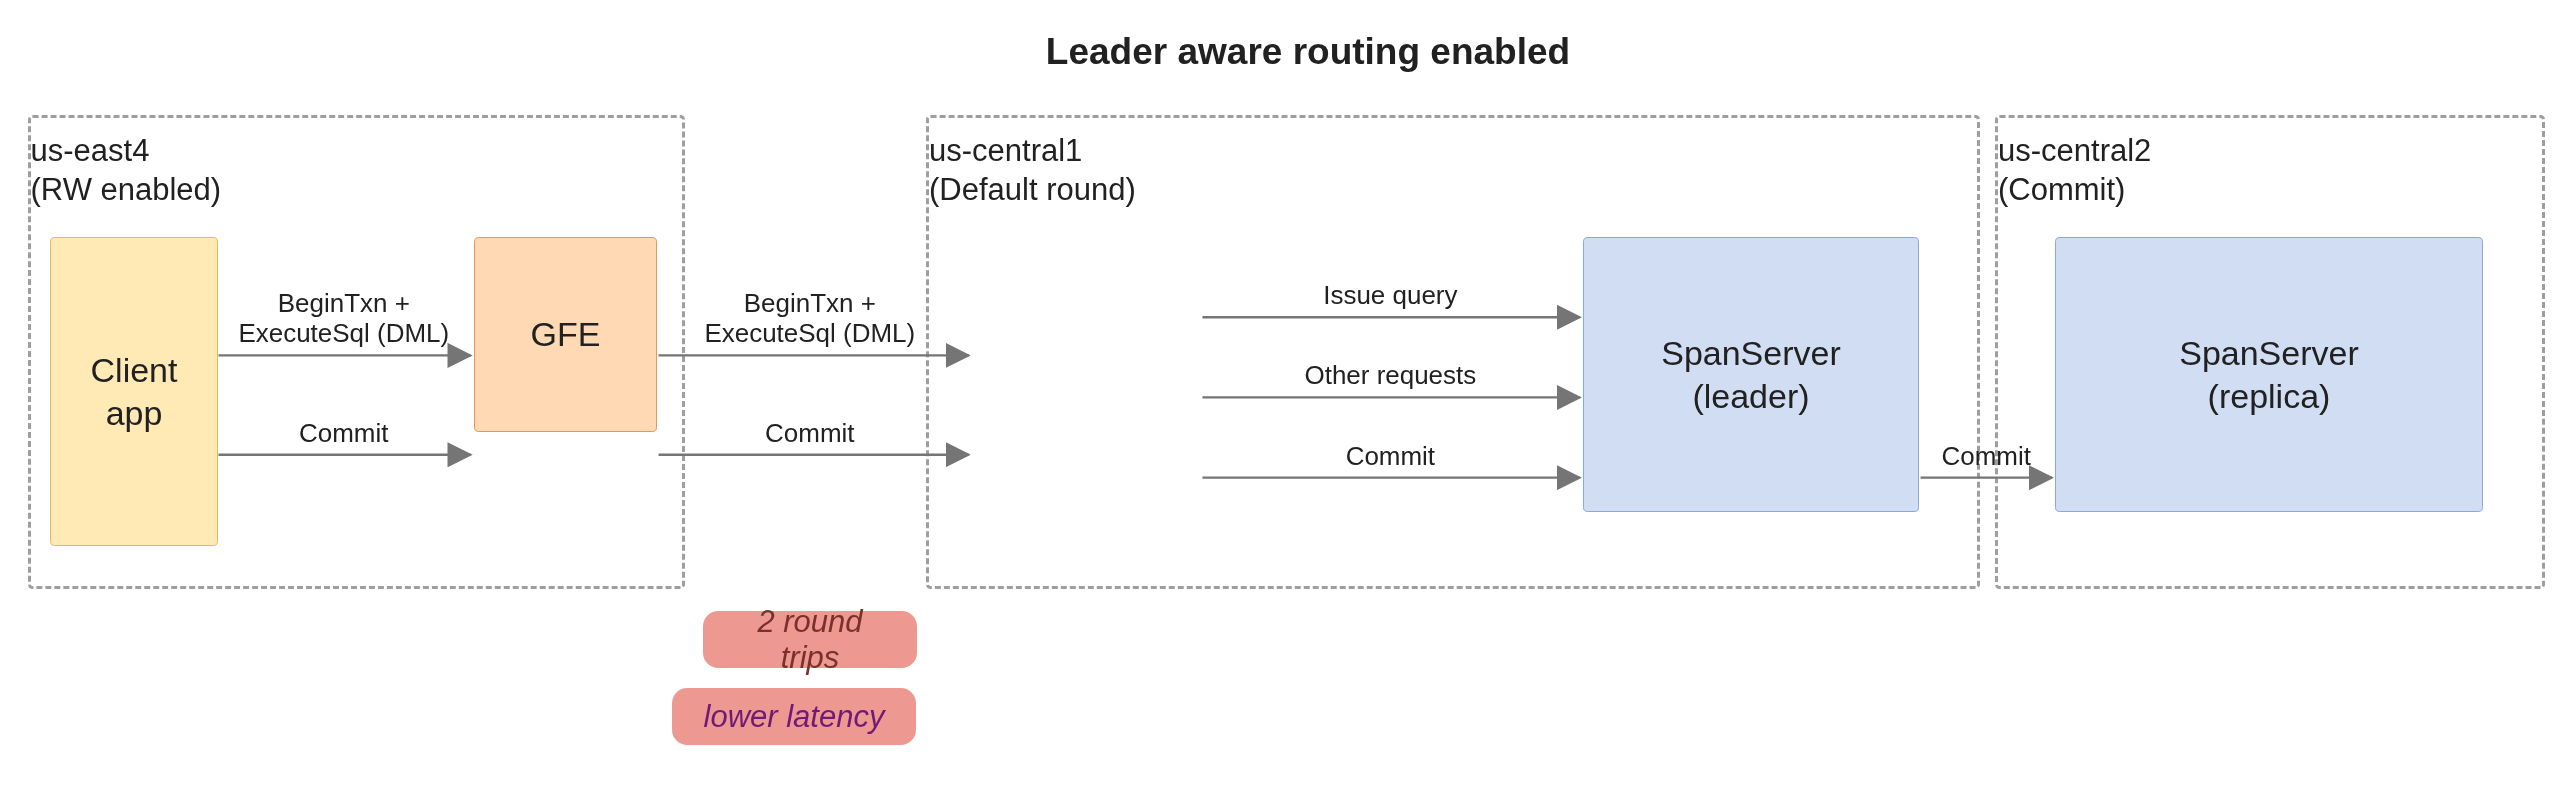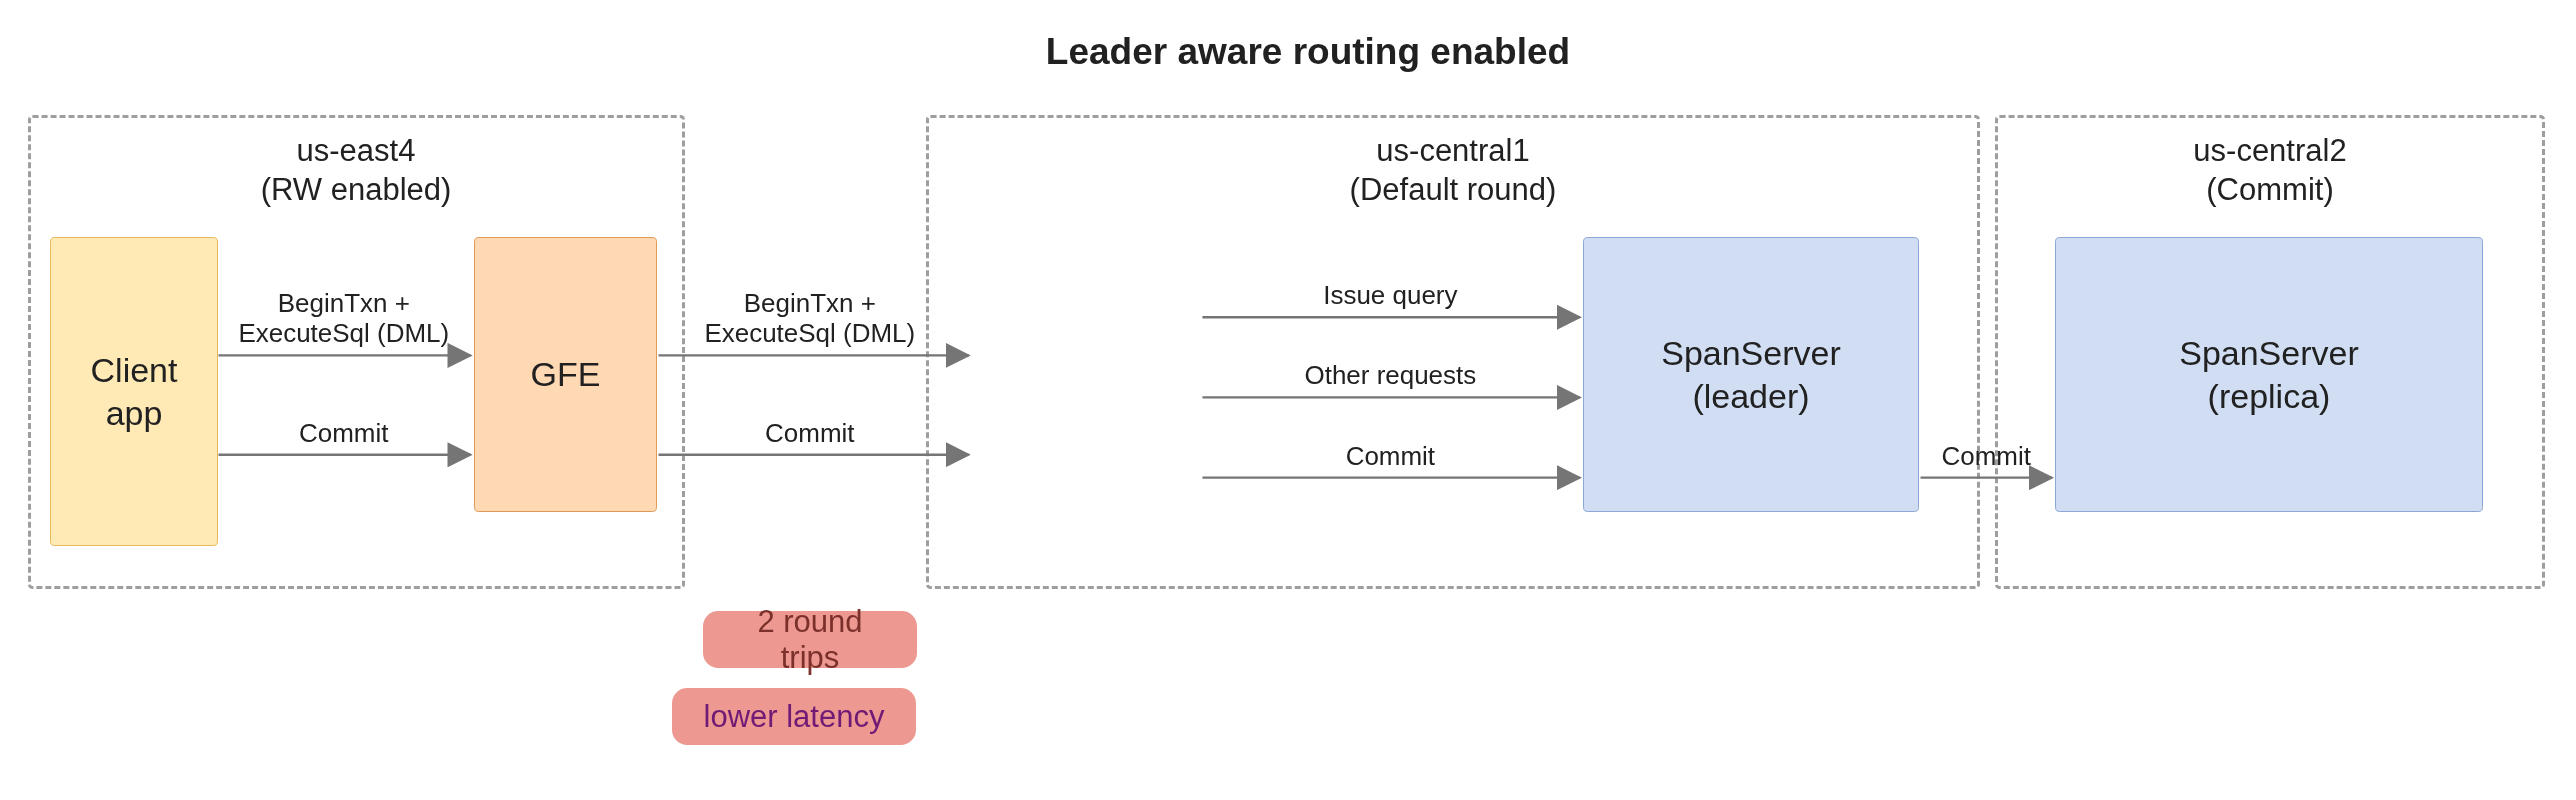--- a/index.html
+++ b/index.html
@@ -28,21 +28,20 @@
     position: absolute;
     border: 3.1px dashed #9e9e9e;
     border-radius: 4.6px;
     box-sizing: border-box;
     background: #fff;
   }
   .region-label {
     position: absolute;
     width: 100%;
     top: 13.8px;
-    text-align: center;
     font-size: 31px;
     line-height: 1.25;
     font-weight: 400;
   }
   .box {
     position: absolute;
     border: 1.5px solid;
     border-radius: 4.6px;
     box-sizing: border-box;
     display: flex;
@@ -56,20 +55,21 @@
   .pill {
     position: absolute;
     border-radius: 15.3px;
     display: flex;
     align-items: center;
     justify-content: center;
     text-align: center;
     font-size: 31px;
     padding: 7.6px 23px;
     box-sizing: border-box;
+    font-style: italic;
   }
   svg.arrows {
     position: absolute;
     left: 0;
     top: 0;
     width: 2576px;
     height: 801px;
     pointer-events: none;
   }
   .arrow-line {
@@ -110,21 +110,21 @@
   <div class="region" style="left:1995px; top:115px; width:550px; height:474px;">
     <div class="region-label">
       <span>us-central2</span><br>
       <span>(Commit)</span>
     </div>
   </div>
 
   <div id="box-client" class="box" style="left: 50px; top: 237px; width: 168px; height: 309px; white-space: pre-line; background: rgb(255, 234, 182); border-color: rgb(230, 185, 90);">Client
 app</div>
 
-  <div id="box-gfe" class="box" style="left: 474px; top: 237px; width: 183px; height: 275px; background: rgb(255, 217, 179); border-color: rgb(224, 154, 86);">GFE</div>
+  <div id="box-gfe" class="box" style="left: 474px; top: 237px; width: 183px; height: 195px; background: rgb(255, 217, 179); border-color: rgb(224, 154, 86);">GFE</div>
 
 
   <div id="box-spanserver-leader" class="box" style="left: 1583px; top: 237px; width: 336px; height: 275px; white-space: pre-line; background: rgb(208, 221, 242); border-color: rgb(142, 168, 214);">SpanServer
 (leader)</div>
 
   <div id="box-spanserver-replica" class="box" style="left: 2055px; top: 237px; width: 428px; height: 275px; white-space: pre-line; background: rgb(208, 221, 242); border-color: rgb(142, 168, 214);">SpanServer
 (replica)</div>
 
   <div id="pill1" class="pill" style="left: 703px; top: 611px; width: 214px; height: 57px; background: rgb(237, 152, 145); color: rgb(123, 48, 43);">2 round trips</div>
 

